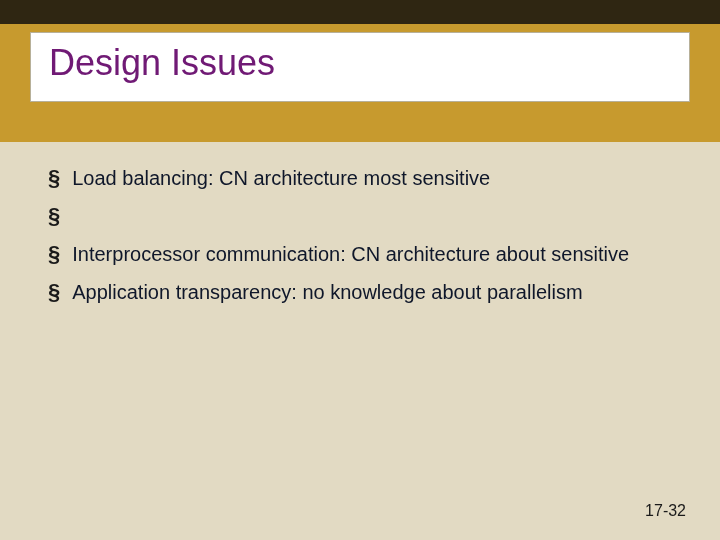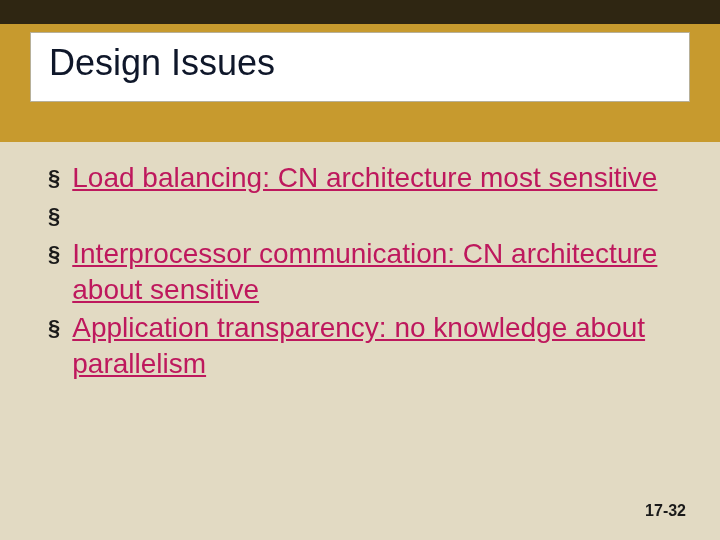--- a/index.html
+++ b/index.html
@@ -43,21 +43,21 @@
     right: 30px;
     height: 70px;
     background: #ffffff;
     border: 1px solid #b7b099;
     box-sizing: border-box;
     padding: 10px 18px 0 18px;
     z-index: 3;
   }
   .title-text {
     font-size: 36px;
-    color: #0f172a;
+    color: #701a75;
     font-weight: 400;
     line-height: 1.1;
   }
   .content {
     position: absolute;
     top: 160px;
     left: 48px;
     right: 48px;
     z-index: 3;
   }
@@ -68,32 +68,31 @@
   }
   .bullet-mark {
     font-size: 22px;
     color: #1a1a1a;
     line-height: 36px;
     margin-right: 12px;
     flex: 0 0 auto;
     font-weight: bold;
   }
   .bullet-text {
-    font-size: 28px;
-    color: #be185d;
+    font-size: 20px;
+    color: #0f172a;
     line-height: 36px;
     font-weight: 400;
-    text-decoration: underline;
   }
   .page-num {
     position: absolute;
     bottom: 20px;
     right: 34px;
     font-size: 16px;
-    font-weight: bold;
+    font-weight: normal;
     color: #1a1a1a;
     z-index: 3;
   }
 </style>
 </head>
 <body>
 
 <div class="slide">
   <div class="top-shadow"></div>
   <div class="gold-band"></div>

